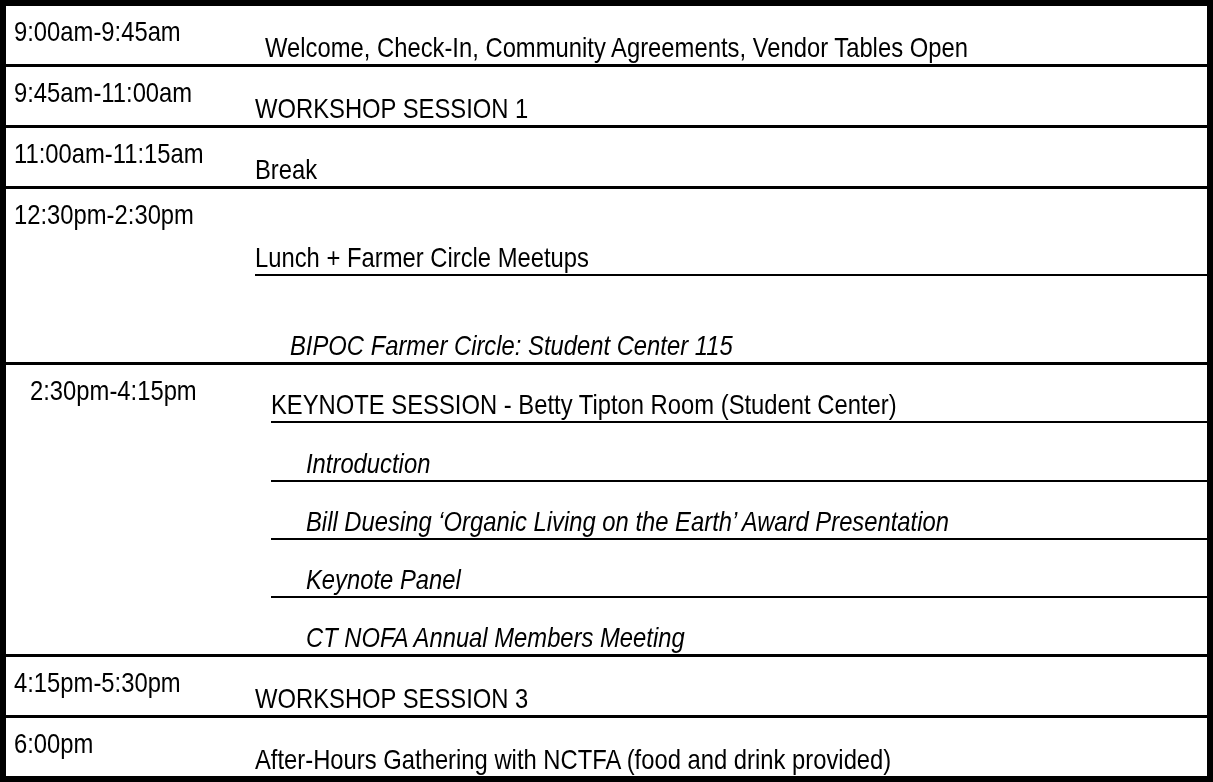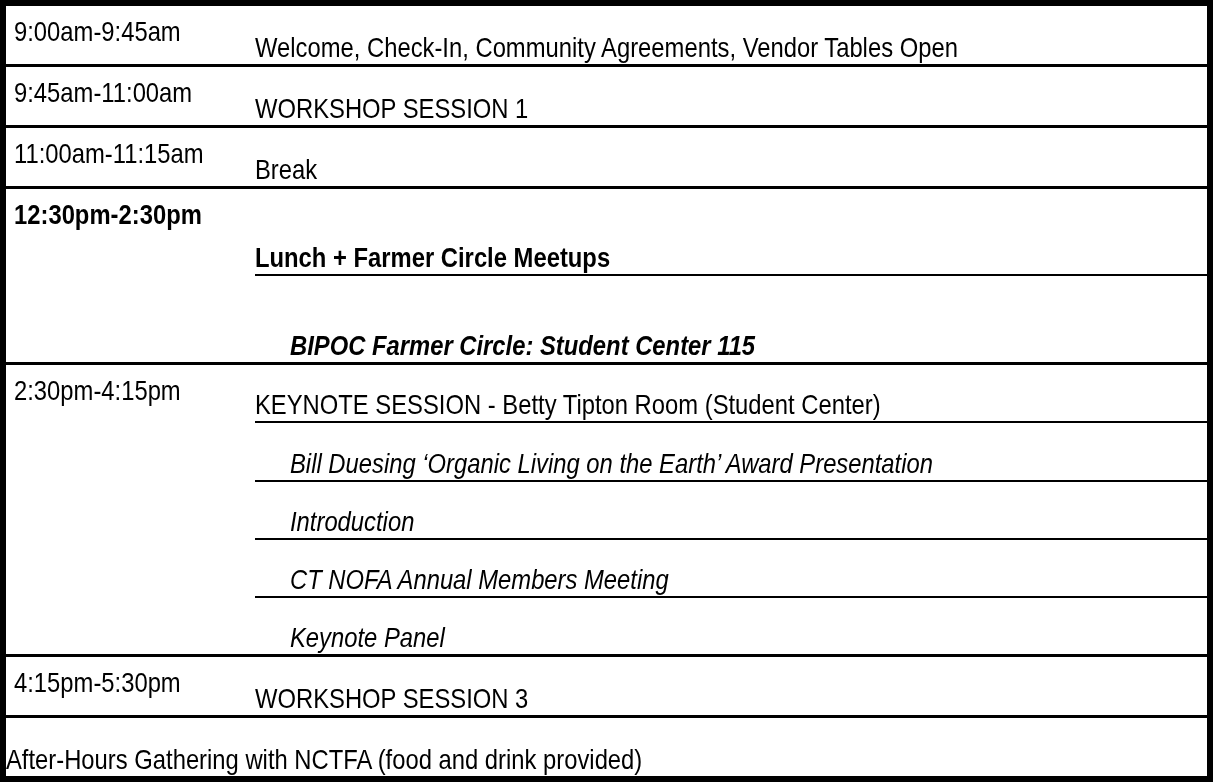--- a/index.html
+++ b/index.html
@@ -19,24 +19,24 @@
     flex-direction: column;
     overflow: hidden;
   }
 
   .row {
     display: flex;
     flex-direction: row;
     min-height: 0;
     border-top: 3px solid #000000;
   }
-  .row:first-child { border-top: none; }
+  .row:first-child { border-top: none; gap: 10px; }
   .row.span-1 { flex: 1 1 0; }
-  .row.span-3 { flex: 3 1 0; font-weight: bold; }
-  .row.span-5 { flex: 5 1 0; }
+  .row.span-3 { flex: 3 1 0; }
+  .row.span-5 { flex: 5 1 0; padding-left: 16px; }
 
   .time-cell {
     width: 249px;
     flex: 0 0 249px;
     box-sizing: border-box;
     padding-left: 8px;
     display: flex;
     align-items: flex-start;
   }
   .time-line {
@@ -143,48 +143,53 @@
     <div class="time-cell">
       <div class="time-line">
           <span class="ctext">2:30pm-4:15pm</span>
         </div>
     </div>
     <div class="event-cell">
       <div class="event-line">
           <span class="ctext">KEYNOTE SESSION - Betty Tipton Room (Student Center)</span>
         </div>
       <div class="sub-line">
+        <span class="ctext">Introduction</span>
+      </div>
+      <div class="sub-line">
         <span class="ctext">Bill Duesing ‘Organic Living on the Earth’ Award Presentation</span>
       </div>
       <div class="sub-line">
-        <span class="ctext">Introduction</span>
+        <span class="ctext">Keynote Panel</span>
       </div>
       <div class="sub-line">
         <span class="ctext">CT NOFA Annual Members Meeting</span>
-      </div>
-      <div class="sub-line">
-        <span class="ctext">Keynote Panel</span>
       </div>
     </div>
   </div>
 
   <div class="row span-1">
     <div class="time-cell">
       <div class="time-line">
           <span class="ctext">4:15pm-5:30pm</span>
         </div>
     </div>
     <div class="event-cell">
       <div class="event-line">
           <span class="ctext">WORKSHOP SESSION 3</span>
         </div>
     </div>
   </div>
 
   <div class="row span-1">
+    <div class="time-cell">
+      <div class="time-line">
+          <span class="ctext">6:00pm</span>
+        </div>
+    </div>
     <div class="event-cell">
       <div class="event-line">
           <span class="ctext">After-Hours Gathering with NCTFA (food and drink provided)</span>
         </div>
     </div>
   </div>
 
 </div>
 
 </body></html>

